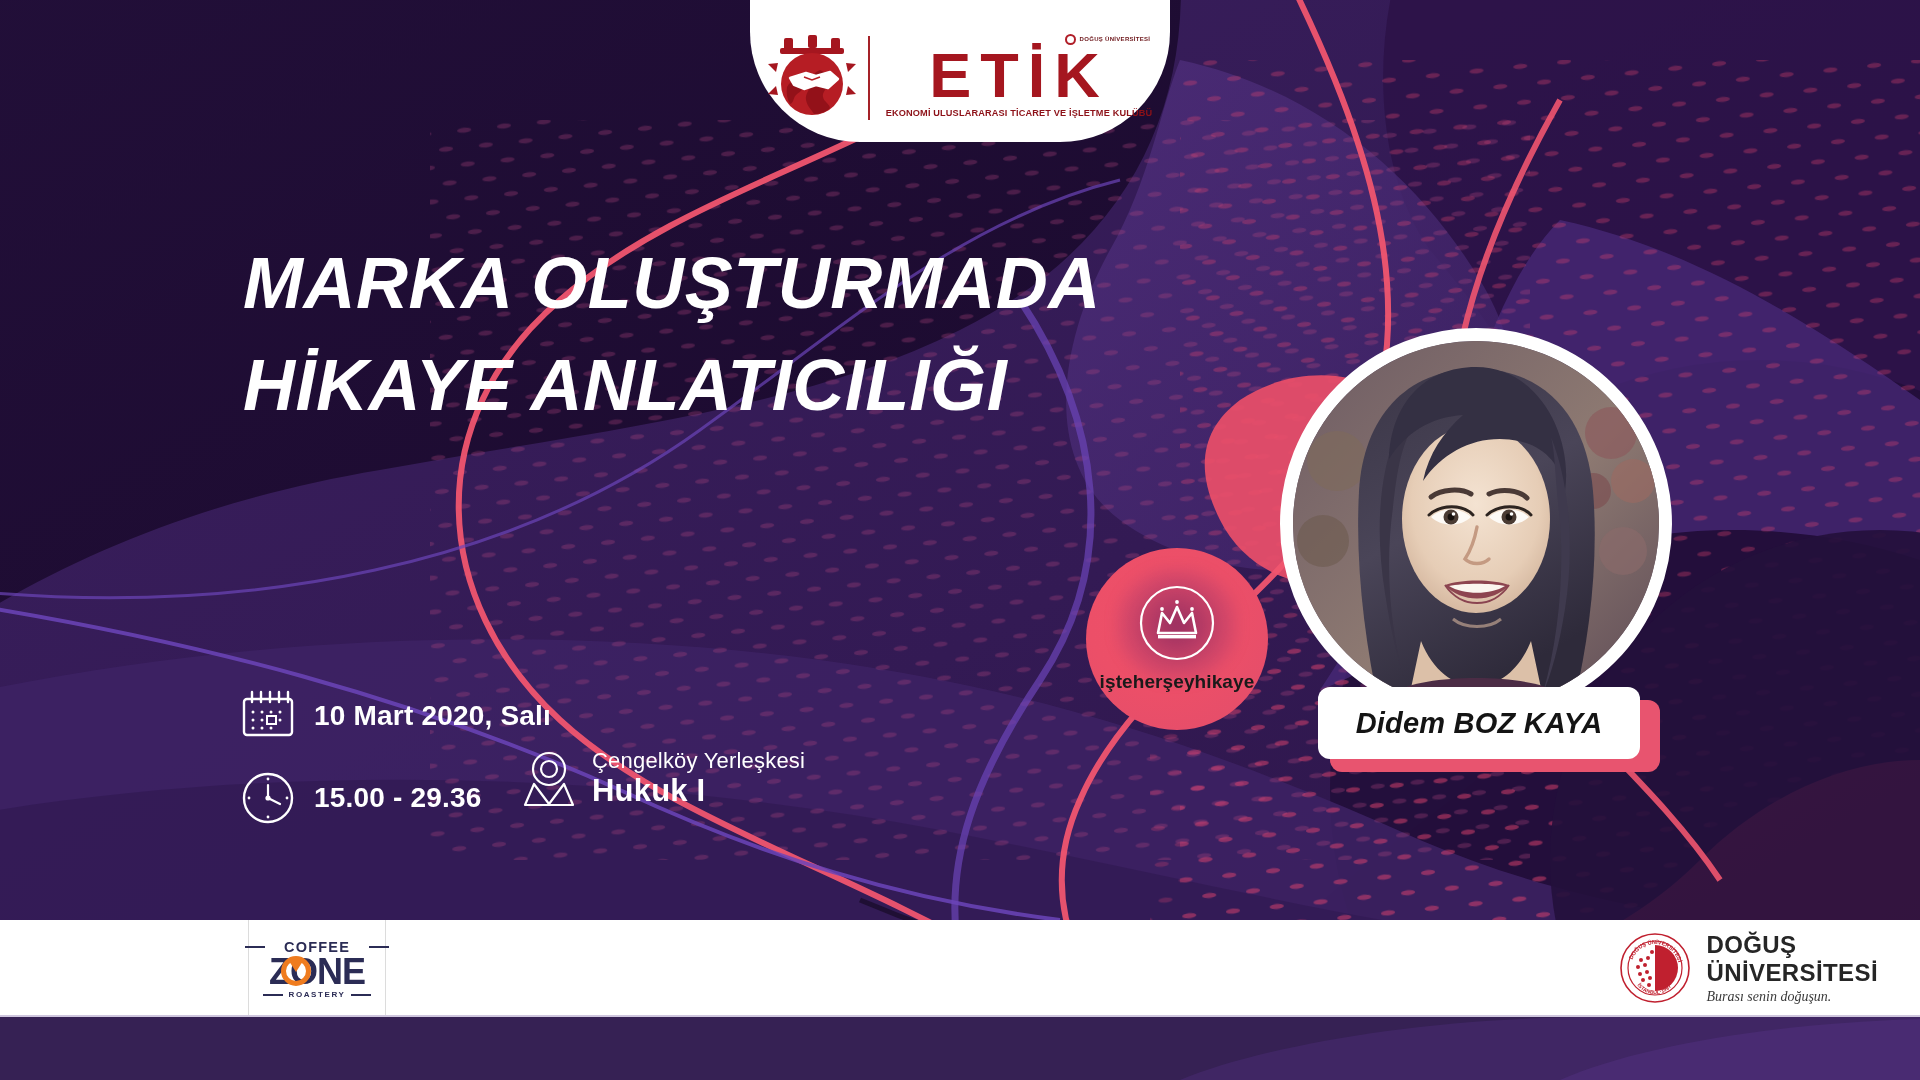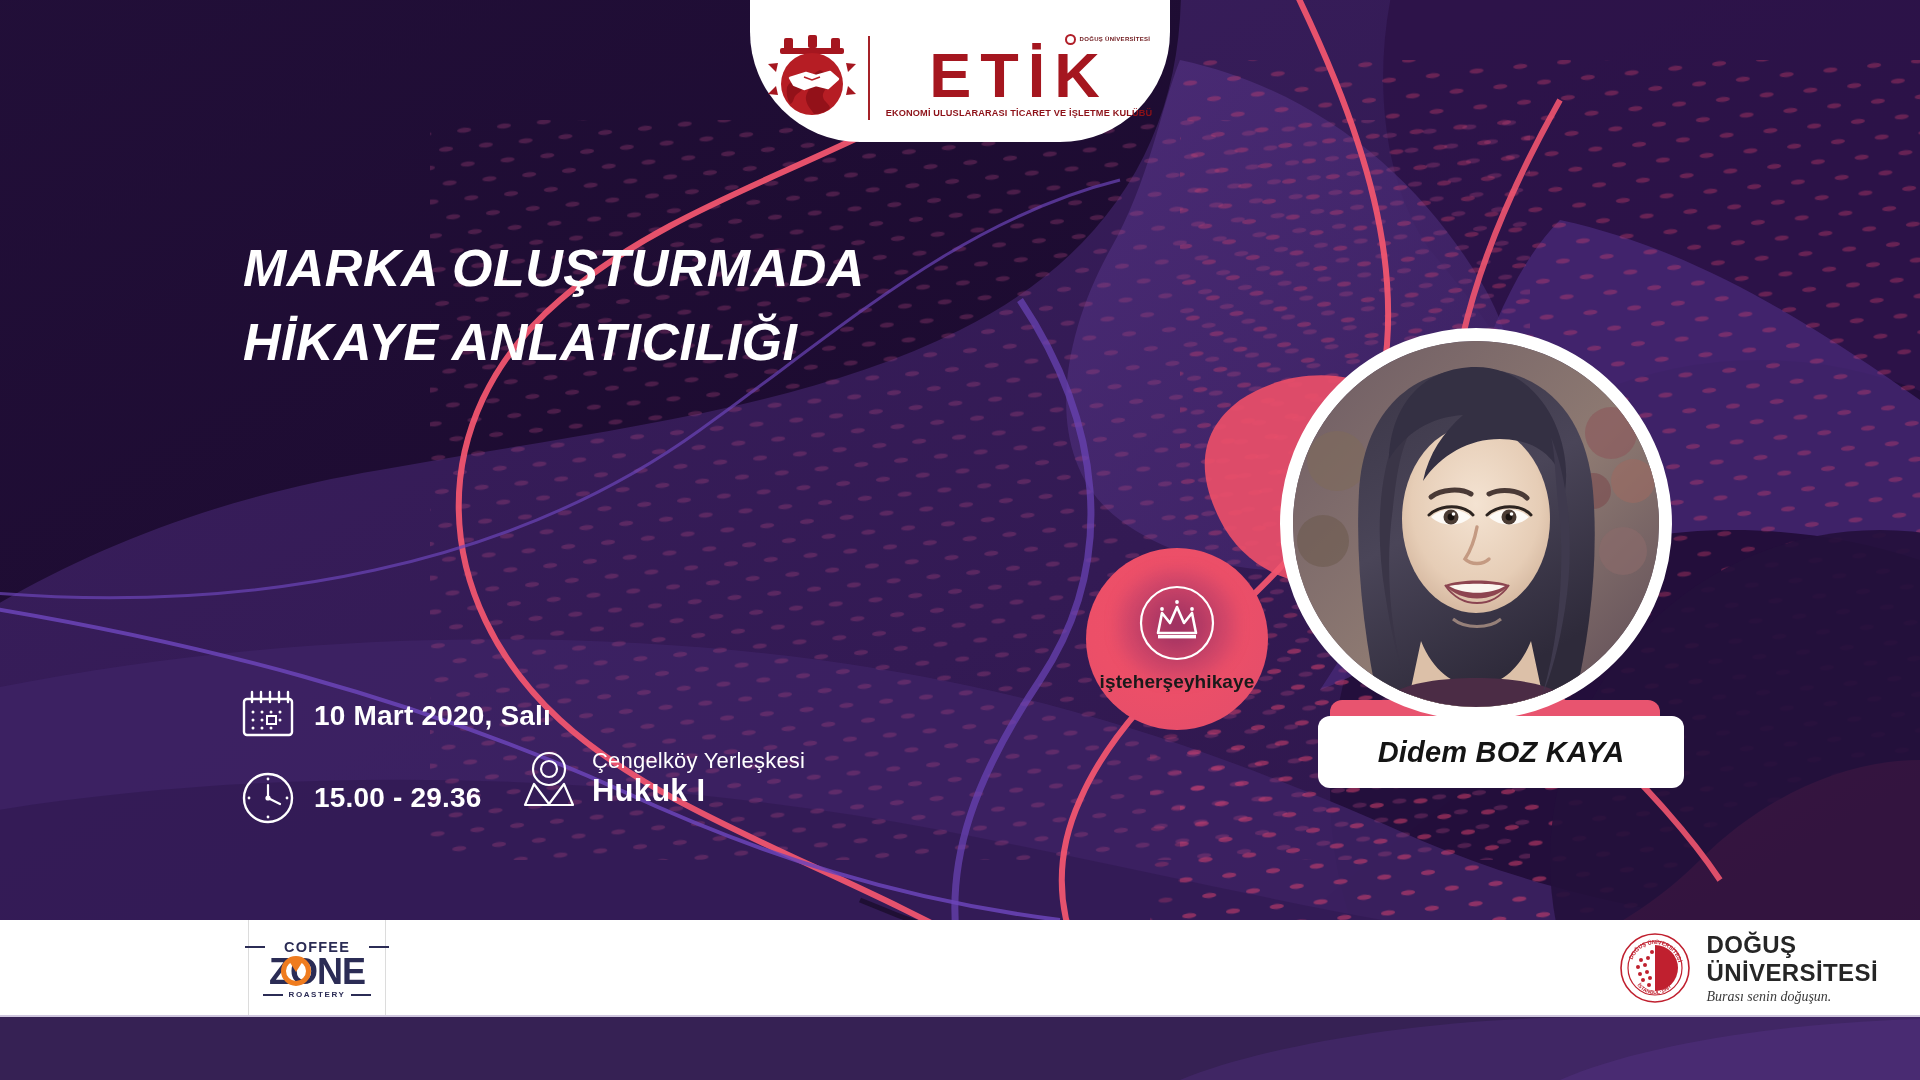--- a/index.html
+++ b/index.html
@@ -47,21 +47,21 @@
     font-family: "Liberation Sans", sans-serif;
   }
   .etik-sub {
     font-size: 9.2px; font-weight: bold; color: #8d1118;
     letter-spacing: .15px; margin-top: 3px; white-space: nowrap;
   }
 
   
   .title-block { position: absolute; left: 243px; top: 232px; z-index: 20; }
   .title-line {
-    font-size: 52px; font-weight: 900; font-style: italic;
+    font-size: 72px; font-weight: 900; font-style: italic;
     color: #ffffff; letter-spacing: 0.5px; line-height: 1.42;
     white-space: nowrap;
     font-family: "Liberation Sans", sans-serif;
   }
 
   
   .info-block { position: absolute; left: 240px; top: 688px; z-index: 20; color:#fff; }
   .info-row { display: flex; align-items: center; gap: 18px; margin-bottom: 26px; }
   .info-icon { width: 56px; height: 56px; flex: 0 0 auto; }
   .info-text { font-size: 28px; font-weight: 700; letter-spacing: .2px; white-space: nowrap; }
@@ -102,22 +102,22 @@
   }
   .speaker-photo svg { display:block; width:100%; height:100%; }
 
   
   .name-badge-shadow {
     position: absolute; left: 1330px; top: 700px;
     width: 330px; height: 72px; border-radius: 12px;
     background: #e8546f; z-index: 24;
   }
   .name-badge {
-    position: absolute; left: 1318px; top: 716px;
-    width: 366px; height: 72px; border-radius: 12px;
+    position: absolute; left: 1318px; top: 687px;
+    width: 322px; height: 72px; border-radius: 12px;
     background: #ffffff; z-index: 26;
     display: flex; align-items: center; justify-content: center; text-align: right;
   }
   .name-badge span {
     font-size: 29px; font-weight: 800; font-style: italic;
     color: #141414; letter-spacing: .2px; white-space: nowrap;
   }
 
   
   .sponsor-bar {

